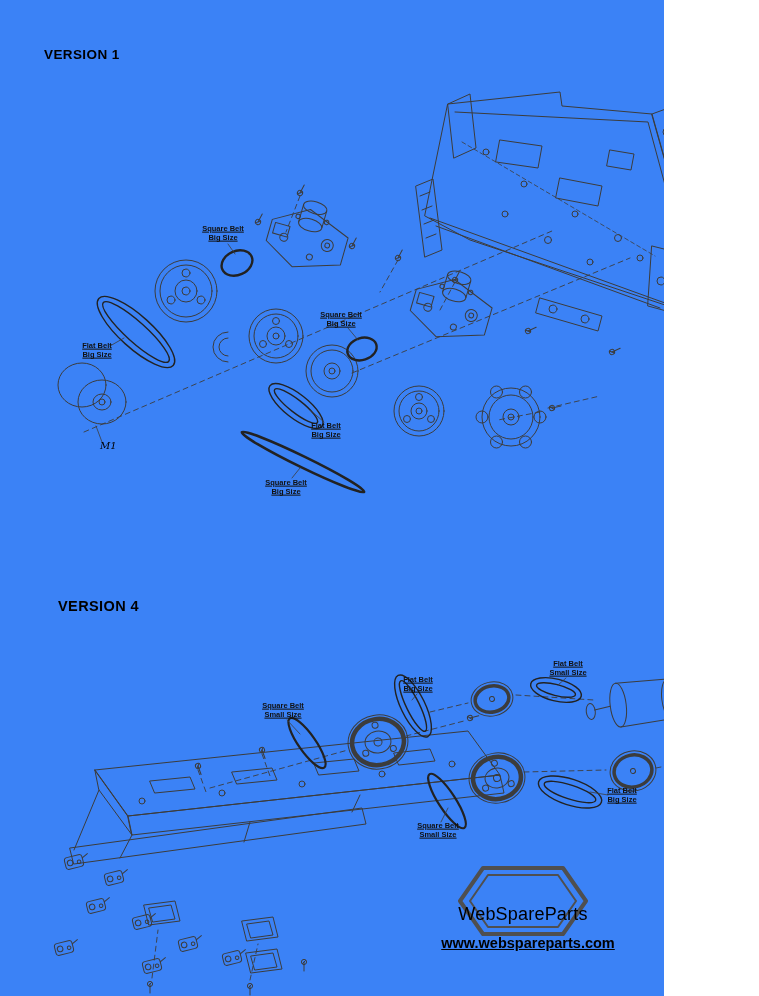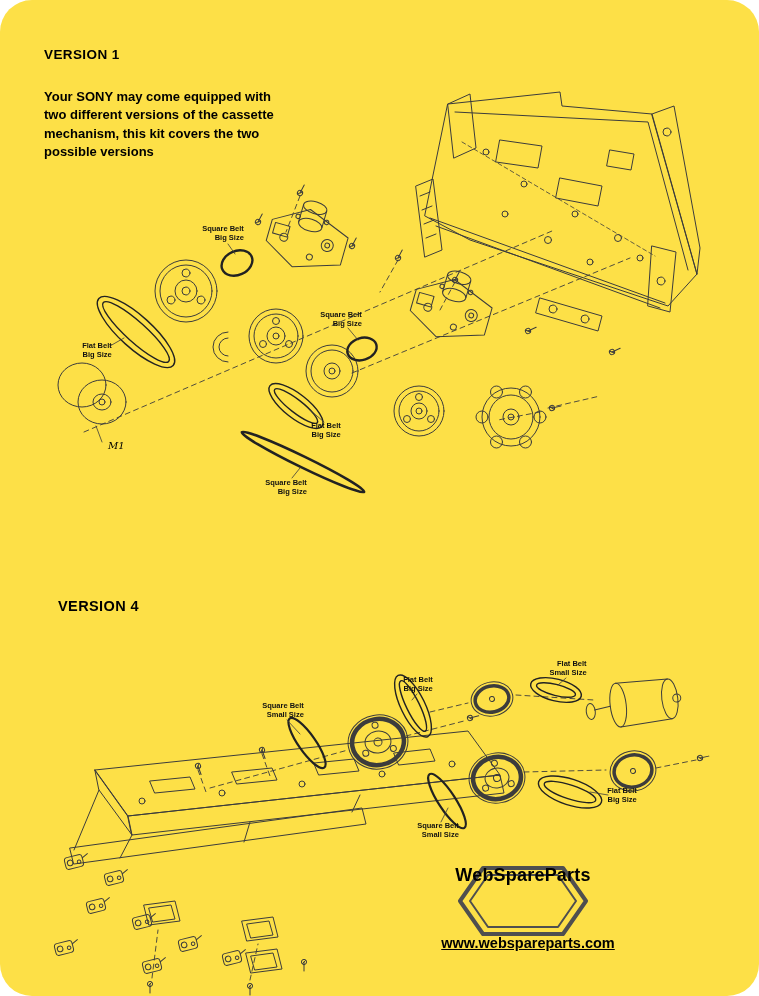--- a/index.html
+++ b/index.html
@@ -1,49 +1,49 @@
 <!DOCTYPE html>
 <html><head>
 <meta charset="utf-8">
 <style>
   * { margin:0; padding:0; box-sizing:border-box; }
   html,body { background:#ffffff; }
   body {
     width:759px; height:996px; position:relative;
     font-family:"Liberation Sans", sans-serif; color:#000;
   }
-  .page { position:absolute; left:0; top:0; width:759px; height:996px; background:#fde047; overflow:hidden;border-radius:32px; }
+  .page { position:absolute; left:0; top:0; width:664px; height:996px; background:#3b82f6; overflow:hidden; }
   svg.art { position:absolute; left:0; top:0; }
 
   .v1-title {
     position:absolute; left:44px; top:47px;
     font-size:13.5px; font-weight:bold; letter-spacing:.4px;
   }
   .v2-title {
     position:absolute; left:58px; top:598px;
     font-size:14.5px; font-weight:bold; letter-spacing:.4px;
   }
   .v1-intro {
     position:absolute; left:44px; top:88px; width:270px;
     font-size:13px; font-weight:bold; line-height:1.42;
     white-space:pre-line;
   }
   .part-label {
     position:absolute; transform:translate(-50%,-50%);
-    font-size:7.5px; font-weight:bold; text-align:right;
-    line-height:1.25; white-space:pre-line; color:#111;
+    font-size:7.5px; font-weight:bold; text-align:center;
+    line-height:1.25; white-space:pre-line; color:#111;text-decoration:underline;
   }
   .motor-label {
-    position:absolute; left:108px; top:440px;
+    position:absolute; left:100px; top:440px;
     font-size:10px; font-style:italic;
     font-family:"DejaVu Serif", serif;
   }
   .brand {
-    position:absolute; left:523px; top:875px; transform:translate(-50%,-50%);
-    font-size:18px; font-weight:bold; letter-spacing:.2px; white-space:nowrap;
+    position:absolute; left:523px; top:914px; transform:translate(-50%,-50%);
+    font-size:18px; font-weight:normal; letter-spacing:.2px; white-space:nowrap;
   }
   .site {
     position:absolute; left:528px; top:943px; transform:translate(-50%,-50%);
     font-size:14.5px; font-weight:bold; white-space:nowrap;text-decoration:underline;
   }
 </style>
 </head>
 <body>
 
 <div class="page">
@@ -364,24 +364,20 @@
       </g>
 
       <g stroke="#4f4f4f">
         <polygon points="460,901 483,868 563,868 586,901 563,934 483,934" stroke-width="4"></polygon>
         <polygon points="470,901 488,875 558,875 576,901 558,927 488,927" stroke-width="2"></polygon>
       </g>
     </g>
   </svg>
 
   <div class="v1-title">VERSION 1</div>
-  <div class="v1-intro">Your SONY may come equipped with
-two different versions of the cassette
-mechanism, this kit covers the two
-possible versions</div>
 
   <div class="part-label" style="left:223px; top:233px;">Square Belt
 Big Size</div>
   <div class="part-label" style="left:97px;  top:350px;">Flat Belt
 Big Size</div>
   <div class="part-label" style="left:341px; top:319px;">Square Belt
 Big Size</div>
   <div class="part-label" style="left:326px; top:430px;">Flat Belt
 Big Size</div>
   <div class="part-label" style="left:286px; top:487px;">Square Belt

